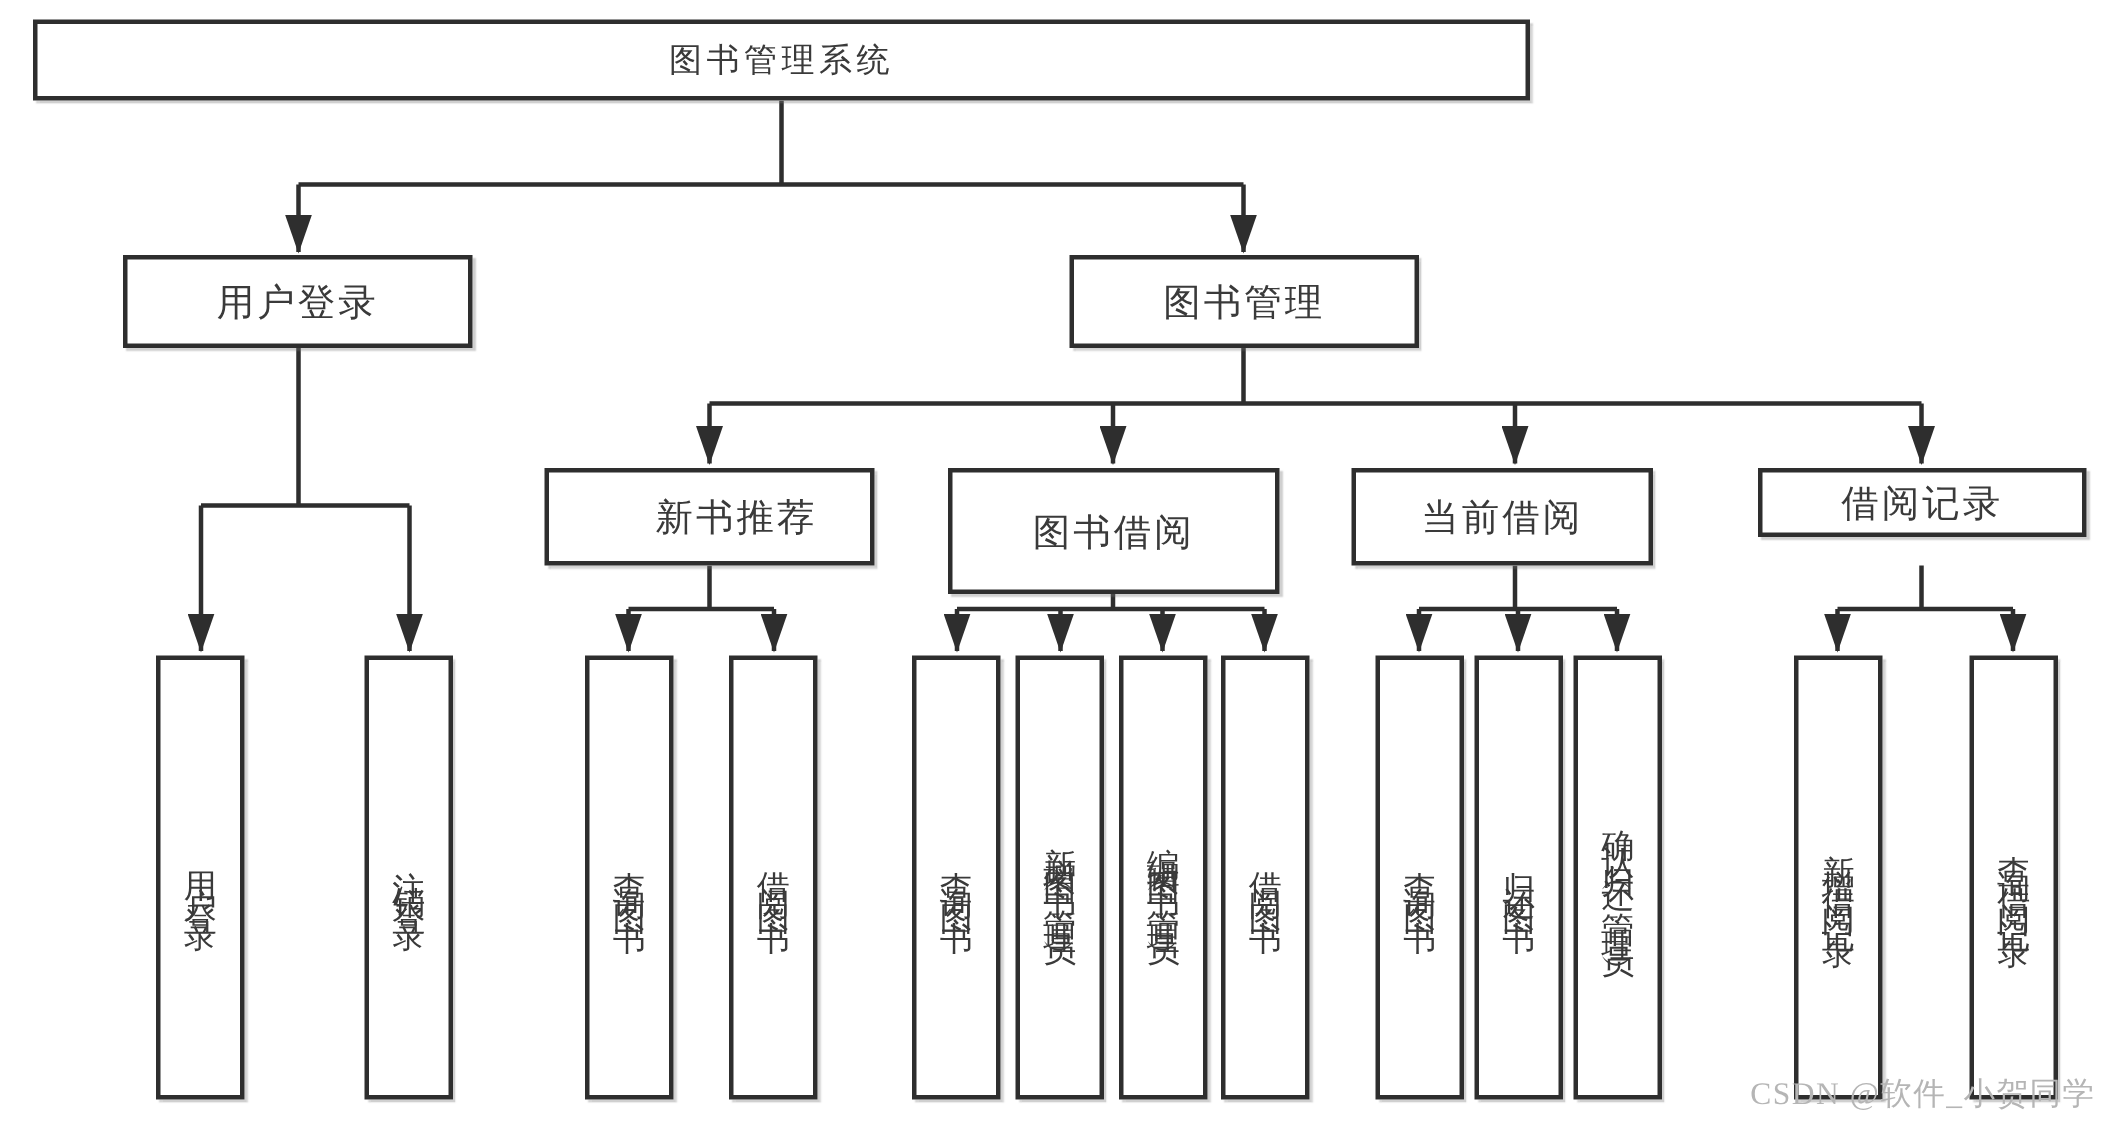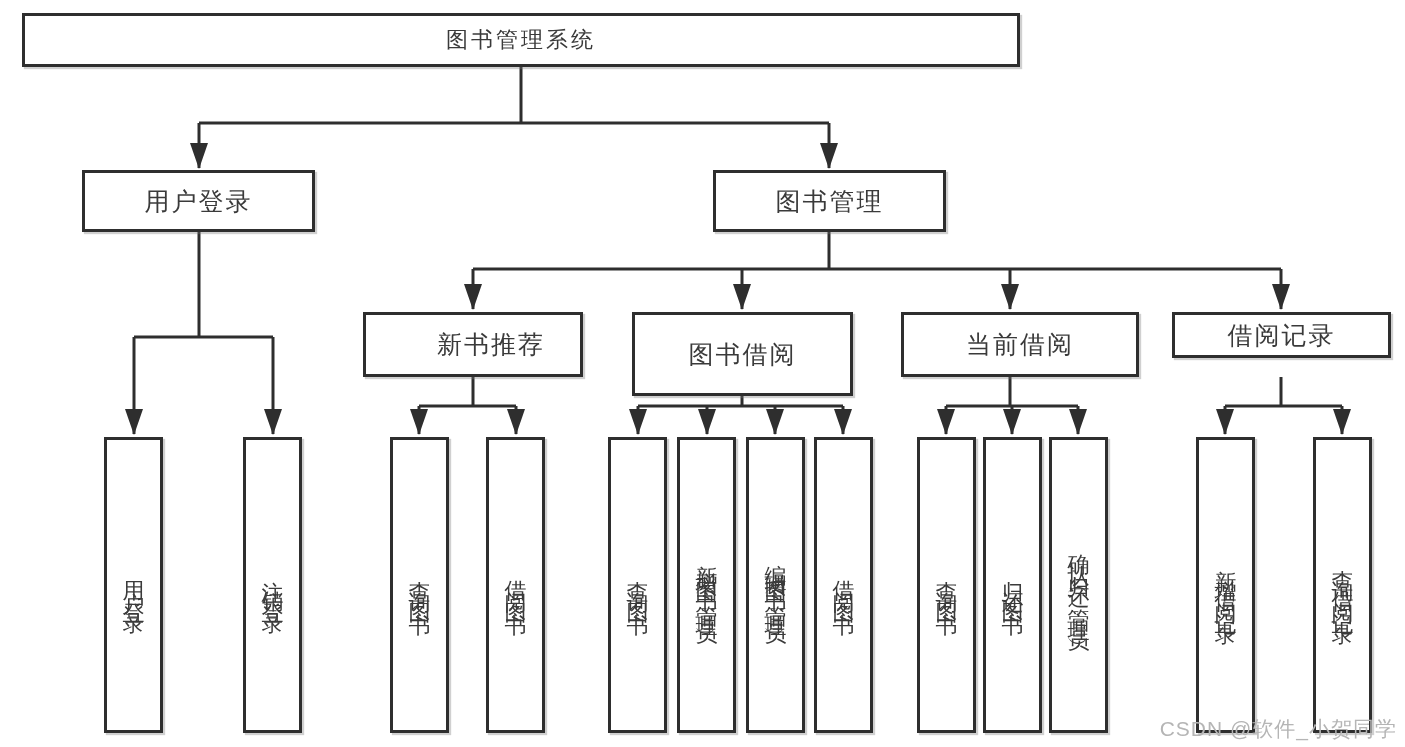--- a/index.html
+++ b/index.html
@@ -5,21 +5,21 @@
   html, body {
     margin: 0;
     padding: 0;
     background: #ffffff;
   }
   .canvas {
     position: relative;
     width: 1405px;
     height: 747px;
     background: #ffffff;
-    font-family: Liberation Sans, sans-serif;
+    font-family: Liberation Serif, serif;
     overflow: hidden;
   }
   .connectors {
     position: absolute;
     left: 0;
     top: 0;
     z-index: 1;
   }
   .box {
     position: absolute;
@@ -113,21 +113,21 @@
     </g>
   </svg>
 
   <div class="box h-box root-box" style="left:22px; top:13px; width:998px; height:54px;">图书管理系统</div>
 
   <div class="box h-box" style="left:82px; top:170px; width:233px; height:62px;">用户登录</div>
   <div class="box h-box" style="left:713px; top:170px; width:233px; height:62px;">图书管理</div>
 
   <div class="box h-box" style="left:363px; top:312px; width:220px; height:65px;padding-left:36px;">新书推荐</div>
   <div class="box h-box" style="left:632px; top:312px; width:221px; height:84px;">图书借阅</div>
-  <div class="box h-box" style="left:901px; top:312px; width:238px; height:65px;">当前借阅</div>
+  <div class="box h-box" style="left:901px; top:312px; width:201px; height:65px;">当前借阅</div>
   <div class="box h-box" style="left:1172px; top:312px; width:219px; height:46px;">借阅记录</div>
 
   <div class="box v-box" style="left:104px; top:437px; width:59px; height:296px;">用户登录</div>
   <div class="box v-box" style="left:243px; top:437px; width:59px; height:296px;">注销登录</div>
 
   <div class="box v-box" style="left:390px; top:437px; width:59px; height:296px;">查询图书</div>
   <div class="box v-box" style="left:486px; top:437px; width:59px; height:296px;">借阅图书</div>
 
   <div class="box v-box" style="left:608px; top:437px; width:59px; height:296px;">查询图书</div>
   <div class="box v-box tight" style="left:677px; top:437px; width:59px; height:296px;">新增图书（管理员）</div>

